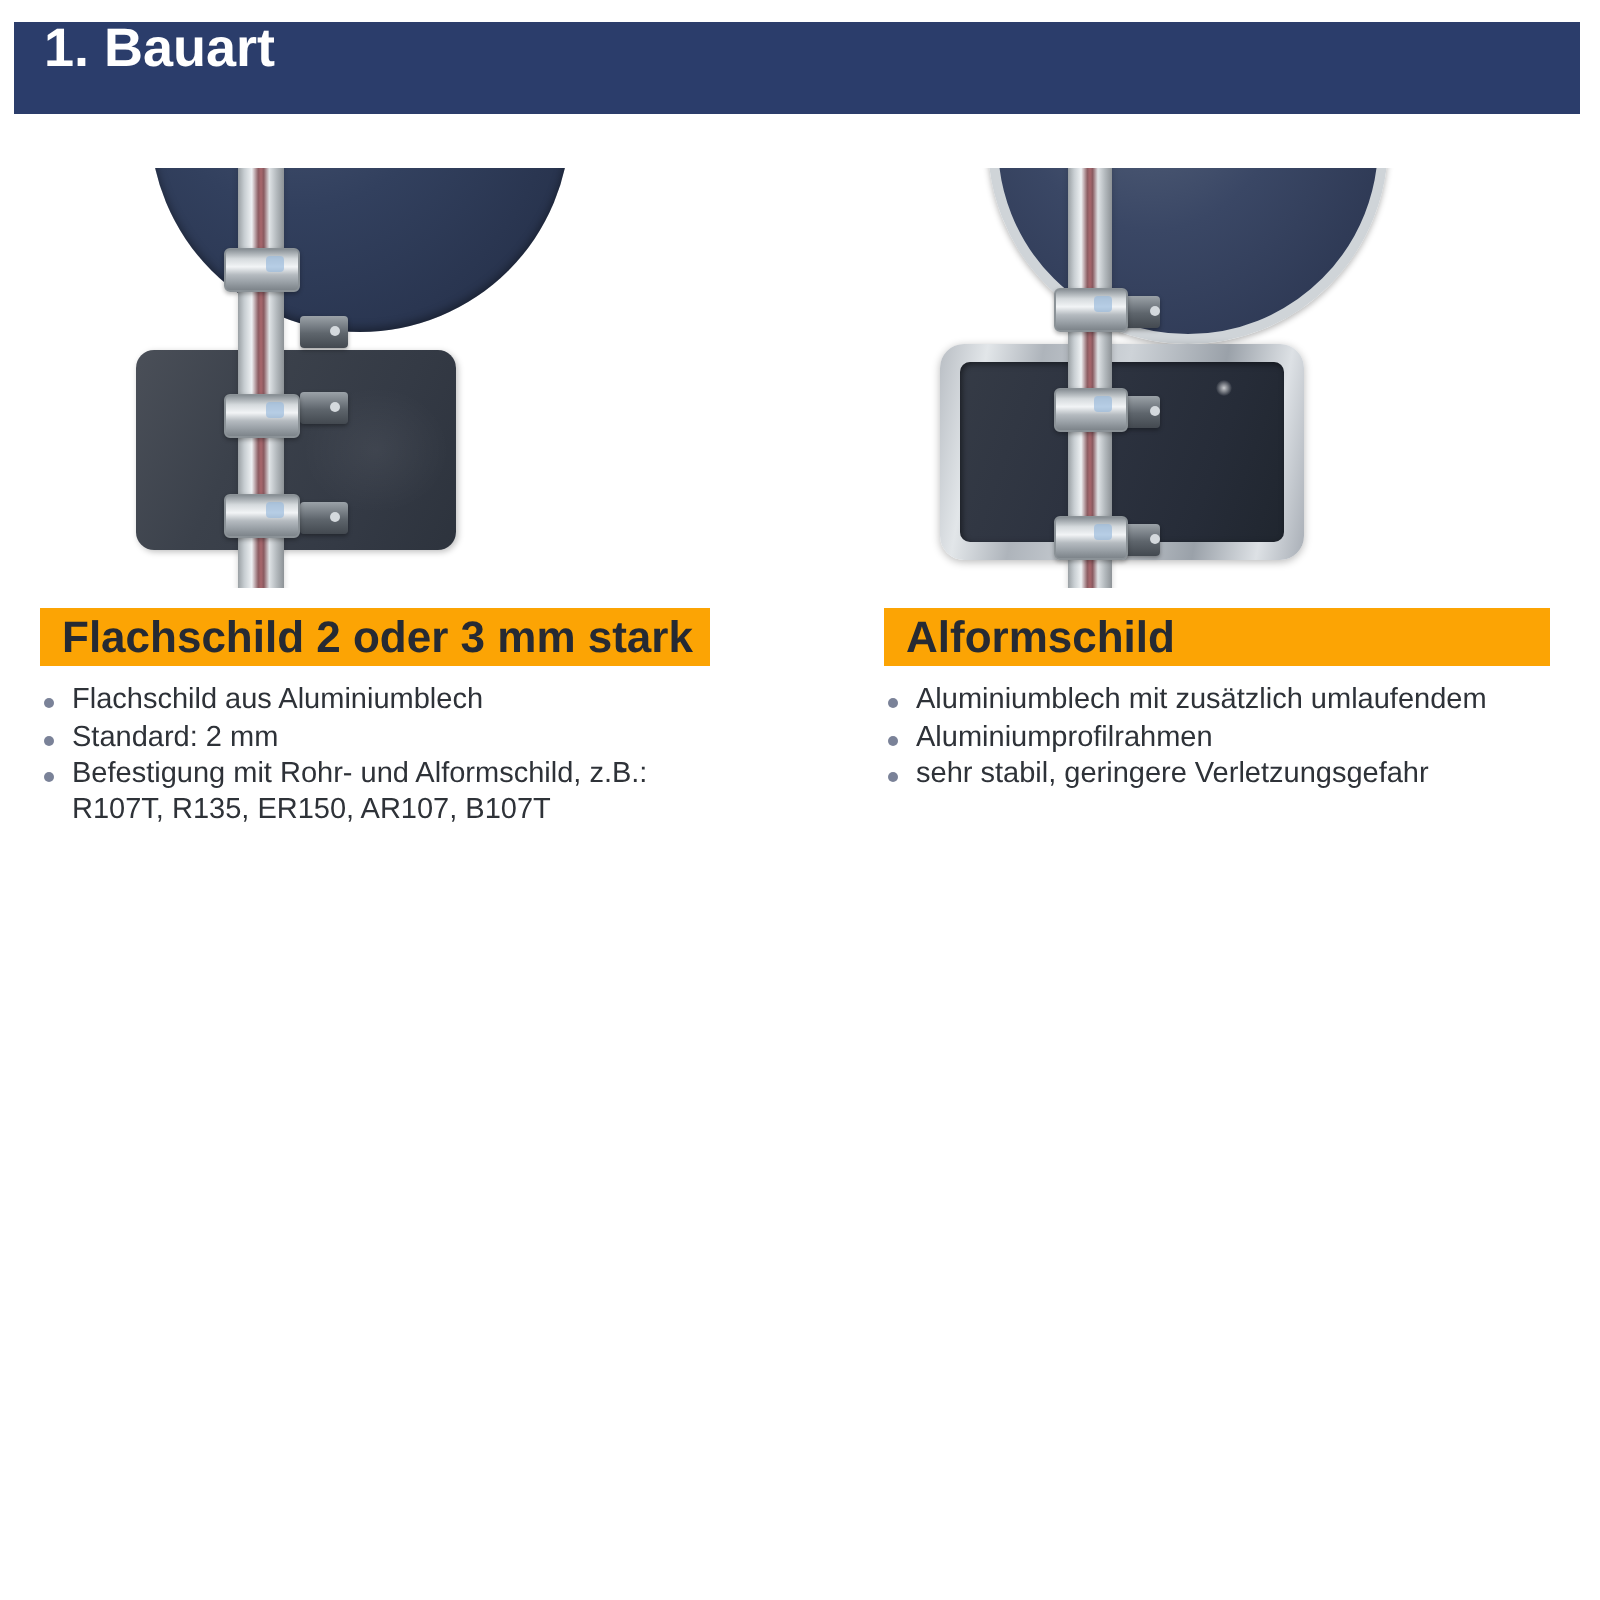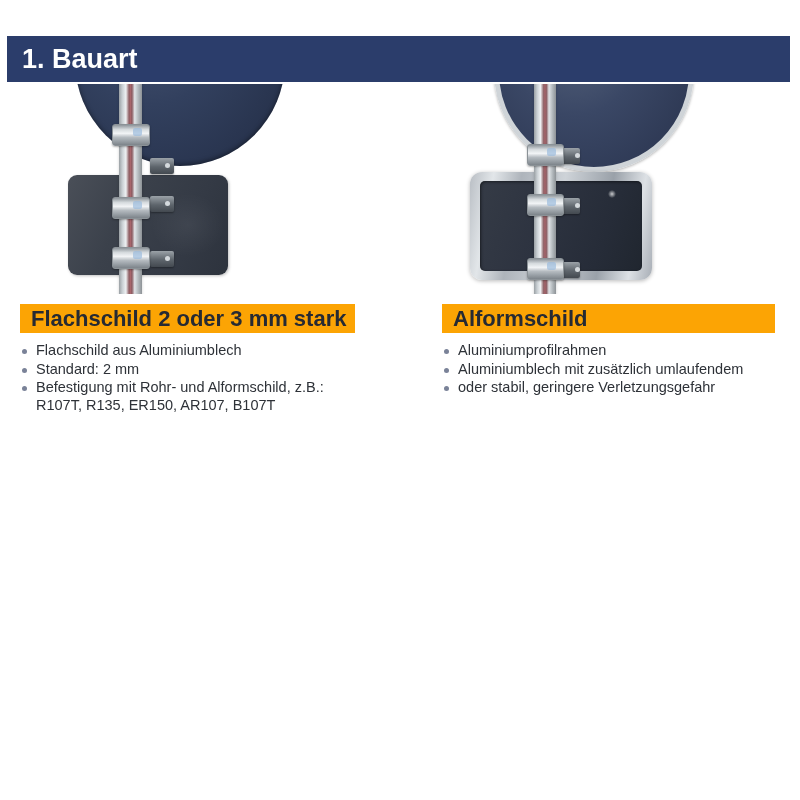--- a/index.html
+++ b/index.html
@@ -12,26 +12,25 @@
     height: 800px;
     font-family: "Liberation Sans", sans-serif;
     overflow: hidden;
     position: relative;
   }
 
   
   .header-bar {
     position: absolute;
     left: 7px;
-    top: 36px;
+    top: 11px;
     width: 783px;
     height: 46px;
     background: #2b3d6b;
     display: flex;
-    align-items: center;
   }
   .header-title {
     color: #ffffff;
     font-size: 27px;
     font-weight: bold;
     letter-spacing: 0px;
     padding-left: 15px;
     line-height: 1;
   }
 
@@ -303,24 +302,24 @@
         <span class="clamp-hi"></span>
       </div>
     </div>
 
     <div class="sec-bar right">
       <span class="sec-title">Alformschild</span>
     </div>
 
     <ul class="bullets">
       <li>
+        <span>Aluminiumblech mit zusätzlich umlaufendem</span>
+      </li>
+      <li>
         <span>Aluminiumprofilrahmen</span>
       </li>
       <li>
-        <span>Aluminiumblech mit zusätzlich umlaufendem</span>
-      </li>
-      <li>
-        <span>oder stabil, geringere Verletzungsgefahr</span>
+        <span>sehr stabil, geringere Verletzungsgefahr</span>
       </li>
     </ul>
   </div>
 
 </div>
 
 </body></html>

